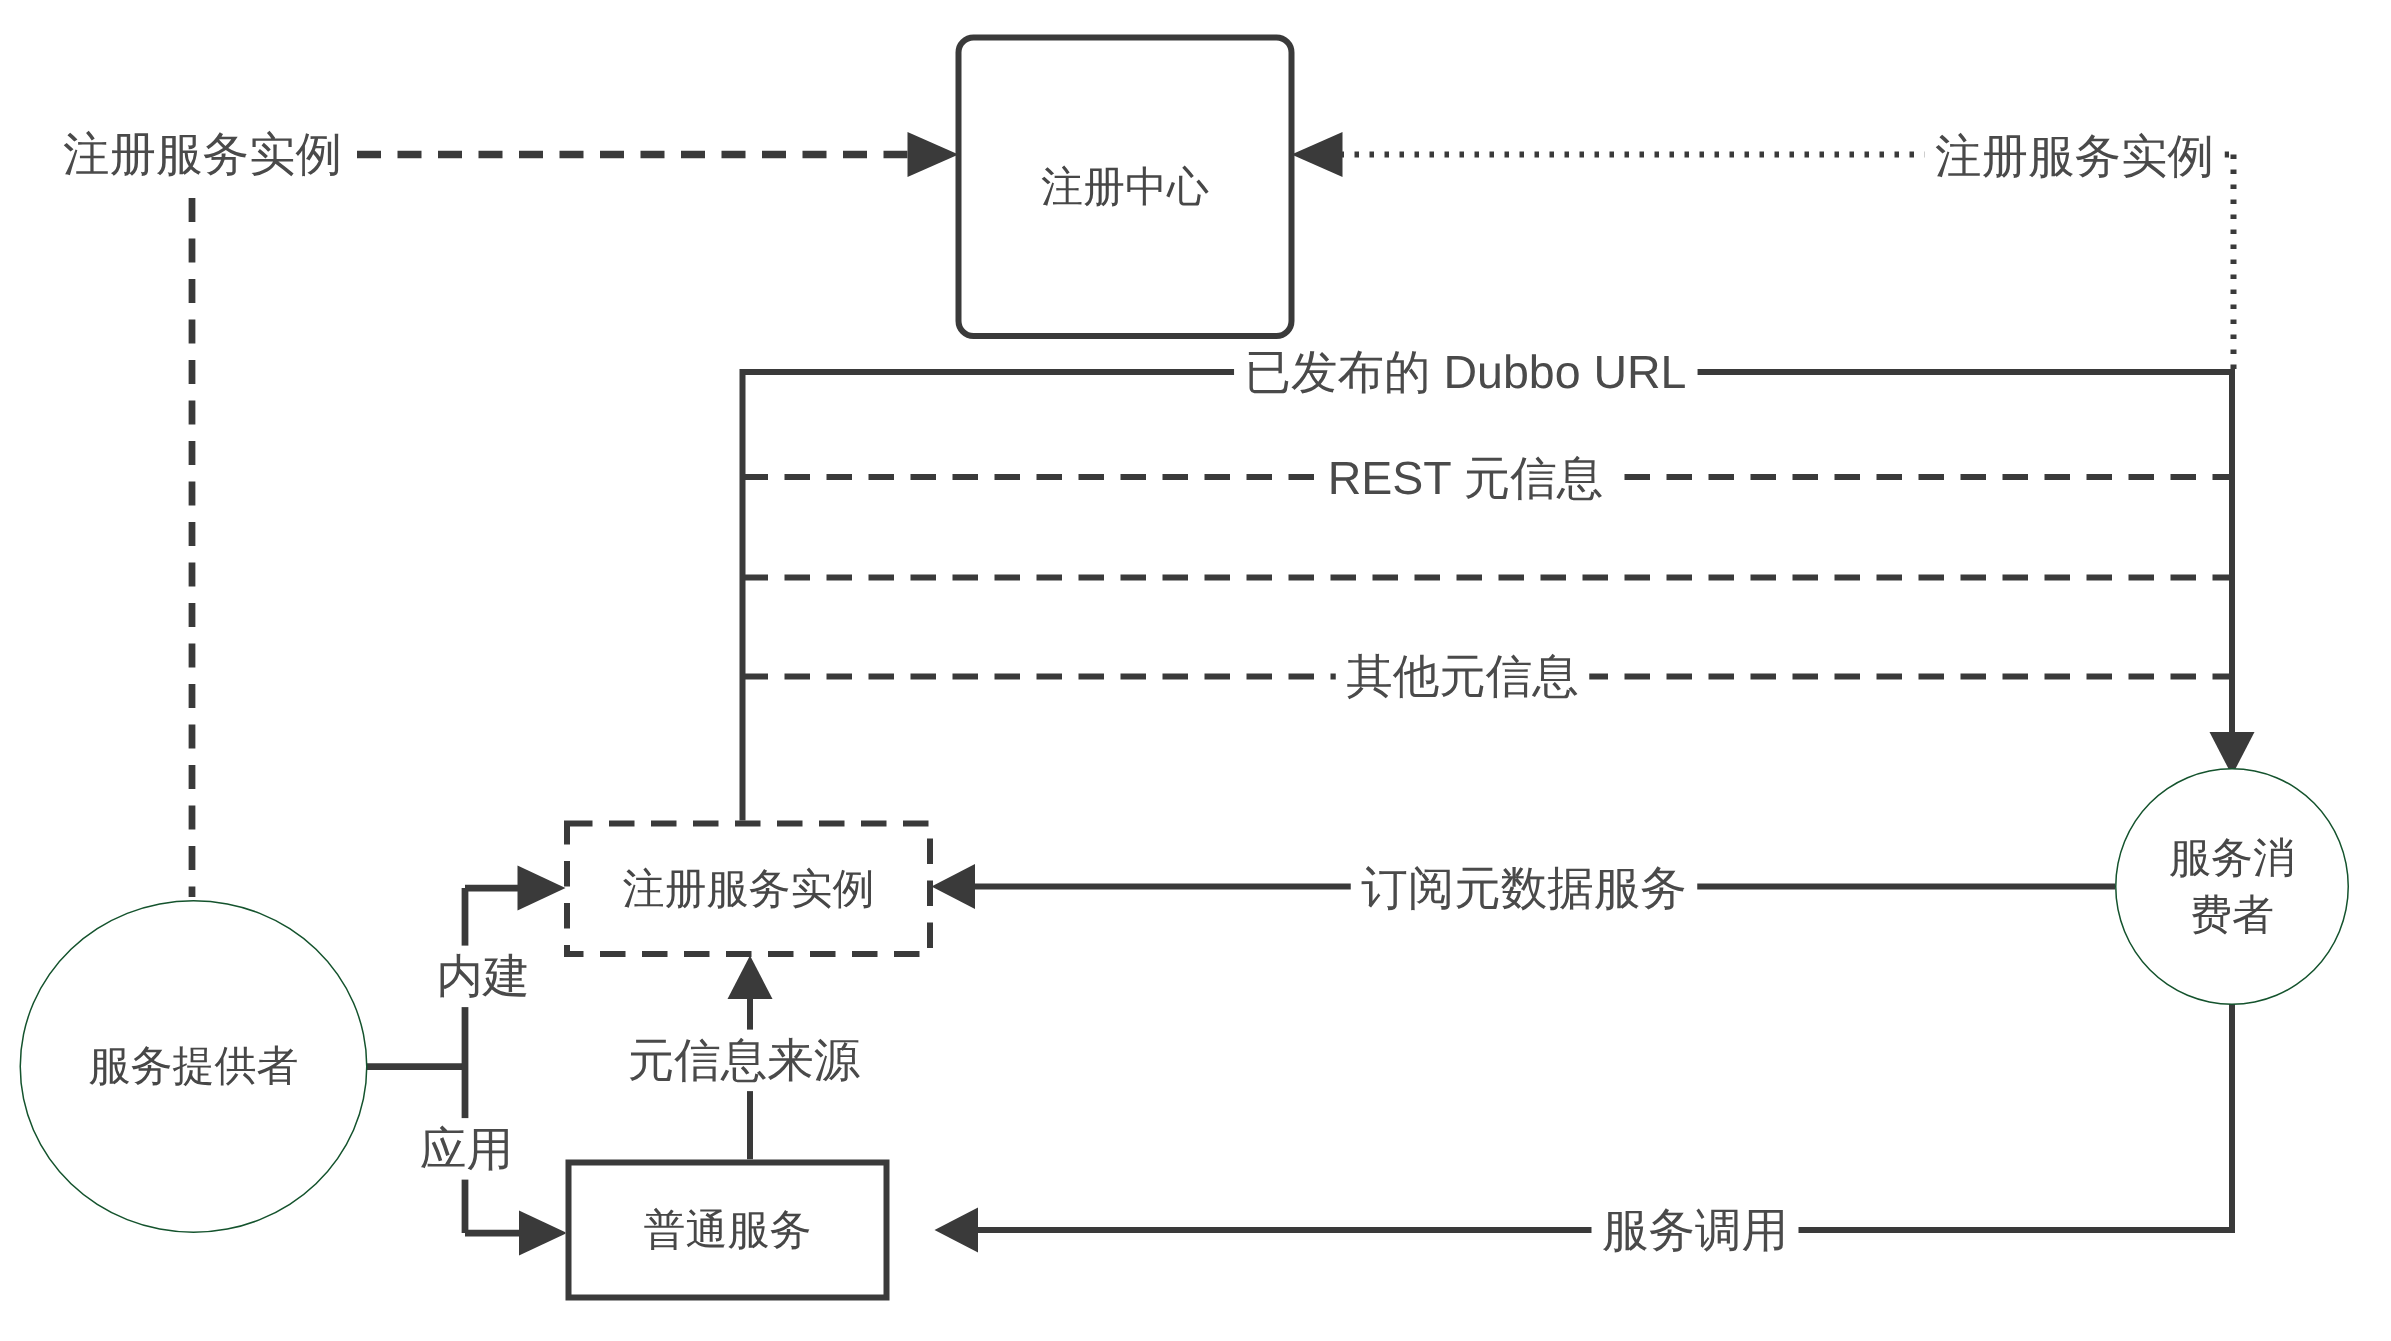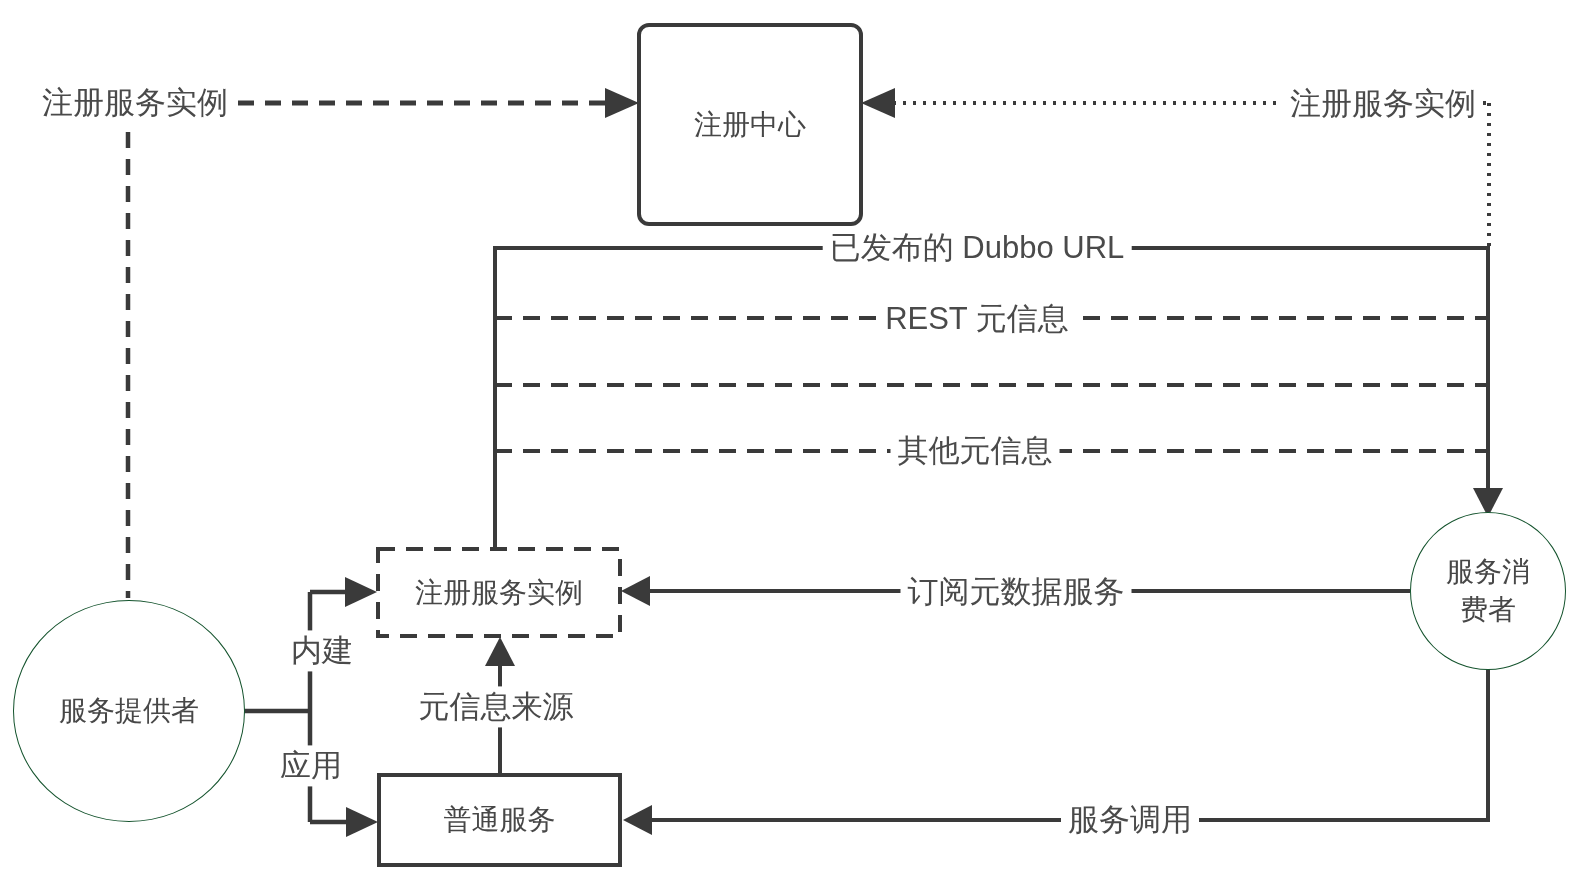--- a/index.html
+++ b/index.html
@@ -115,21 +115,21 @@
   </div>
 
   <div class="node circle" style="left:1410px; top:512px; width:156px; height:158px;">
     <span class="wrap3">服务消费者</span>
   </div>
 
   <div class="node ghost" style="left:376px; top:547px; width:246px; height:91px;">
     <span>注册服务实例</span>
   </div>
 
-  <div class="node box" style="left:377px; top:773px; width:245px; height:94px;">
+  <div class="node box" style="left:377px; top:773px; width:216px; height:94px;">
     <span>普通服务</span>
   </div>
 
   <div class="edge-label left-anchored" style="left:42px; top:103px;">注册服务实例</div>
 
   <div class="edge-label" style="left:1383px; top:104px;">注册服务实例</div>
 
   <div class="edge-label" style="left:977px; top:319px;">REST 元信息</div>
 
   <div class="edge-label" style="left:977px; top:248px;">已发布的 Dubbo URL</div>

